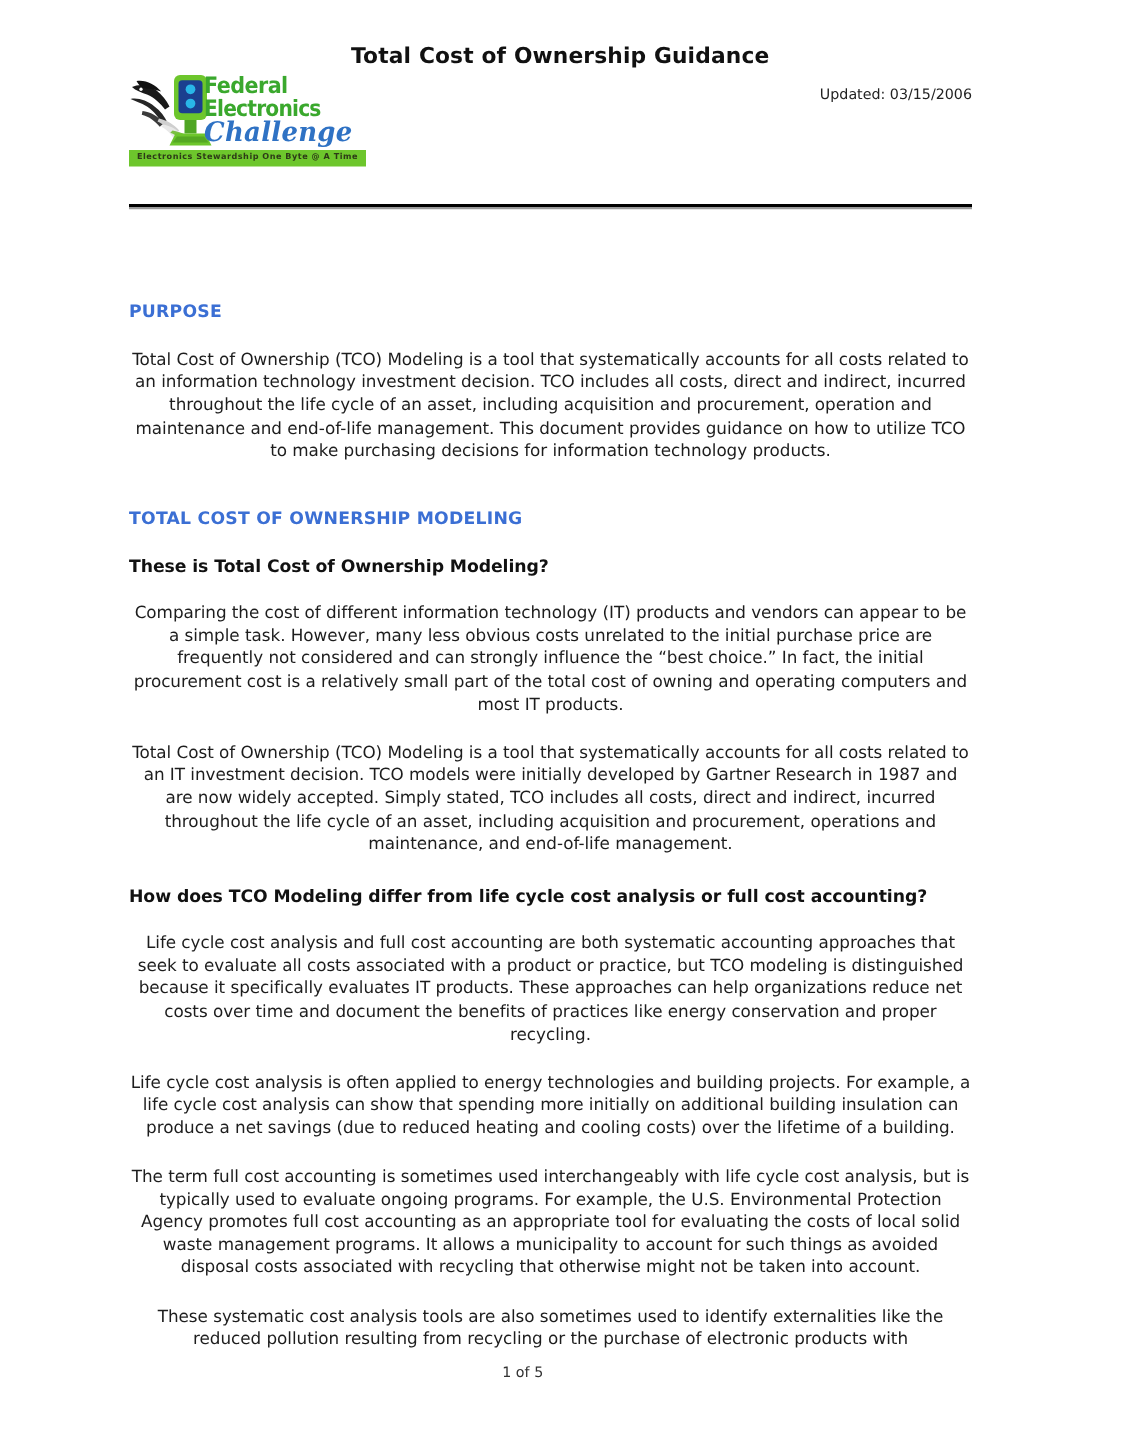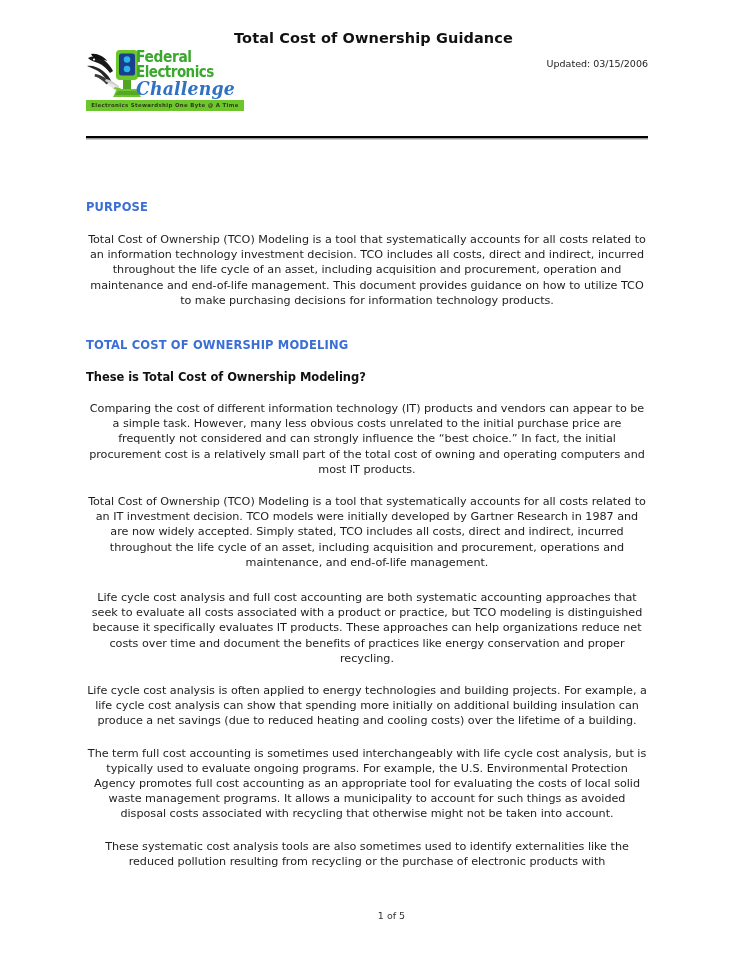--- a/index.html
+++ b/index.html
@@ -201,21 +201,20 @@
 
   
   .footer {
     position: absolute;
     left: 0;
     top: 910px;
     width: 697px;
     text-align: center;
     font-size: 9.5px;
     color: #333333;
-    margin-left: 43px;
   }
 </style>
 </head>
 <body>
 
 <div class="page">
 
   <div class="content">
     <div class="header">
 
@@ -270,20 +269,21 @@
     <h2 class="section-heading">TOTAL COST OF OWNERSHIP MODELING</h2>
 
     <h3 class="sub-heading">These is Total Cost of Ownership Modeling?</h3>
 
     <p class="para">Comparing the cost of different information technology (IT) products and vendors can appear to be a simple task. However, many less obvious costs unrelated to the initial purchase price are frequently not considered and can strongly influence the “best choice.” In fact, the initial procurement cost is a relatively small part of the total cost of owning and operating computers and most IT products.</p>
 
     <p class="para">Total Cost of Ownership (TCO) Modeling is a tool that systematically accounts for all costs related to an IT investment decision. TCO models were initially developed by Gartner Research in 1987 and are now widely accepted. Simply stated, TCO includes all costs, direct and indirect, incurred throughout the life cycle of an asset, including acquisition and procurement, operations and maintenance, and end-of-life management.</p>
 
     <div class="spacer-sm"></div>
 
+    <h3 class="sub-heading">How does TCO Modeling differ from life cycle cost analysis or full cost accounting?</h3>
 
     <p class="para">Life cycle cost analysis and full cost accounting are both systematic accounting approaches that seek to evaluate all costs associated with a product or practice, but TCO modeling is distinguished because it specifically evaluates IT products. These approaches can help organizations reduce net costs over time and document the benefits of practices like energy conservation and proper recycling.</p>
 
     <p class="para">Life cycle cost analysis is often applied to energy technologies and building projects. For example, a life cycle cost analysis can show that spending more initially on additional building insulation can produce a net savings (due to reduced heating and cooling costs) over the lifetime of a building.</p>
 
     <p class="para">The term full cost accounting is sometimes used interchangeably with life cycle cost analysis, but is typically used to evaluate ongoing programs. For example, the U.S. Environmental Protection Agency promotes full cost accounting as an appropriate tool for evaluating the costs of local solid waste management programs. It allows a municipality to account for such things as avoided disposal costs associated with recycling that otherwise might not be taken into account.</p>
 
     <p class="para">These systematic cost analysis tools are also sometimes used to identify externalities like the reduced pollution resulting from recycling or the purchase of electronic products with</p>
   </div>
 

